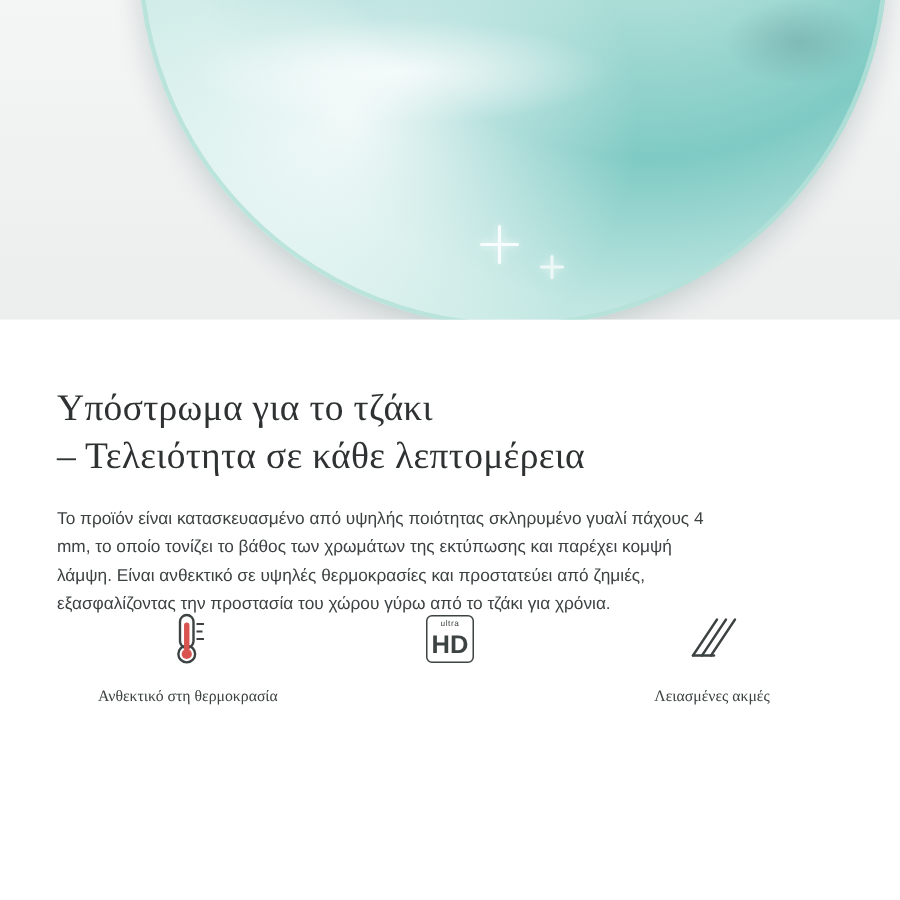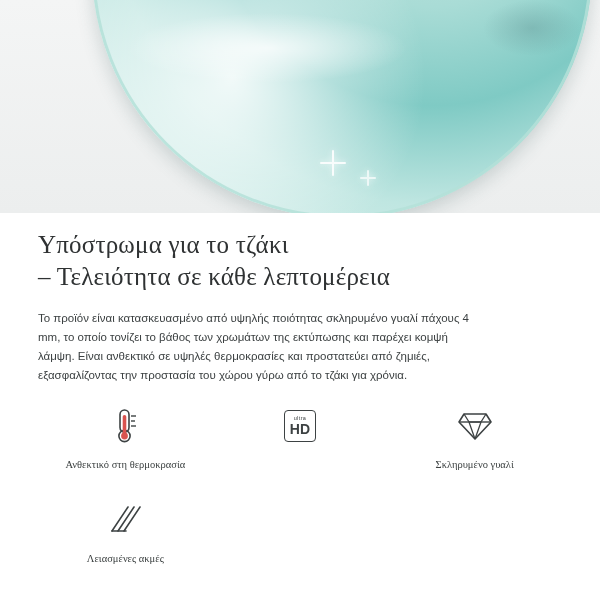--- a/index.html
+++ b/index.html
@@ -102,21 +102,21 @@
   }
   .sparkle.s1 { left: 320px; top: 150px; }
   .sparkle.s2 { left: 360px; top: 170px; width: 16px; height: 16px; opacity: .75; }
 
   
   .content {
     position: absolute;
     top: 213px;
     left: 0;
     width: 516px;
-    padding: 16px 38px 0 38px;
+    padding: 44px 38px 0 38px;
     box-sizing: border-box;
   }
   .headline {
     font-family: "Liberation Serif", serif;
     font-size: 25px;
     line-height: 32px;
     color: #2f3233;
     font-weight: 400;
     margin: 0 0 16px 0;
     letter-spacing: 0.2px;
@@ -172,21 +172,21 @@
     justify-content: center;
     line-height: 1;
   }
   .ultrahd-box .u1 {
     font-size: 5.5px;
     letter-spacing: .4px;
     color: #3d4243;
     font-family: "Liberation Sans", sans-serif;
   }
   .ultrahd-box .u2 {
-    font-size: 14px;
+    font-size: 17px;
     font-weight: bold;
     color: #3d4243;
     font-family: "Liberation Sans", sans-serif;
     margin-top: 1px;
   }
 </style>
 </head>
 <body>
 
 <div class="page">
@@ -227,32 +227,20 @@
     <div class="feature">
       <div class="ico">
         <div class="ultrahd-box">
           <span class="u1">ultra</span>
           <span class="u2">HD</span>
         </div>
       </div>
     </div>
 
 
-    <div class="feature">
-      <div class="ico">
-        <svg width="36" height="32" viewBox="0 0 36 32" fill="none" xmlns="http://www.w3.org/2000/svg">
-          <path d="M7 4 H29 L34 12 L18 29 L2 12 Z" stroke="#3d4243" stroke-width="1.6" fill="none" stroke-linejoin="round"></path>
-          <path d="M2 12 H34" stroke="#3d4243" stroke-width="1.4"></path>
-          <path d="M7 4 L12 12 L18 29" stroke="#3d4243" stroke-width="1.3" fill="none"></path>
-          <path d="M29 4 L24 12 L18 29" stroke="#3d4243" stroke-width="1.3" fill="none"></path>
-          <path d="M12 12 H24" stroke="#3d4243" stroke-width="1.3"></path>
-        </svg>
-      </div>
-      <div class="cap">Σκληρυμένο γυαλί</div>
-    </div>
 
     <div class="feature">
       <div class="ico">
         <svg width="34" height="30" viewBox="0 0 34 30" fill="none" xmlns="http://www.w3.org/2000/svg">
           <path d="M4 26 L20 2" stroke="#3d4243" stroke-width="1.6" stroke-linecap="round"></path>
           <path d="M10 26 L26 2" stroke="#3d4243" stroke-width="1.6" stroke-linecap="round"></path>
           <path d="M16 26 L32 2" stroke="#3d4243" stroke-width="1.6" stroke-linecap="round"></path>
           <path d="M4 26 H18" stroke="#3d4243" stroke-width="1.6" stroke-linecap="round"></path>
         </svg>
       </div>

